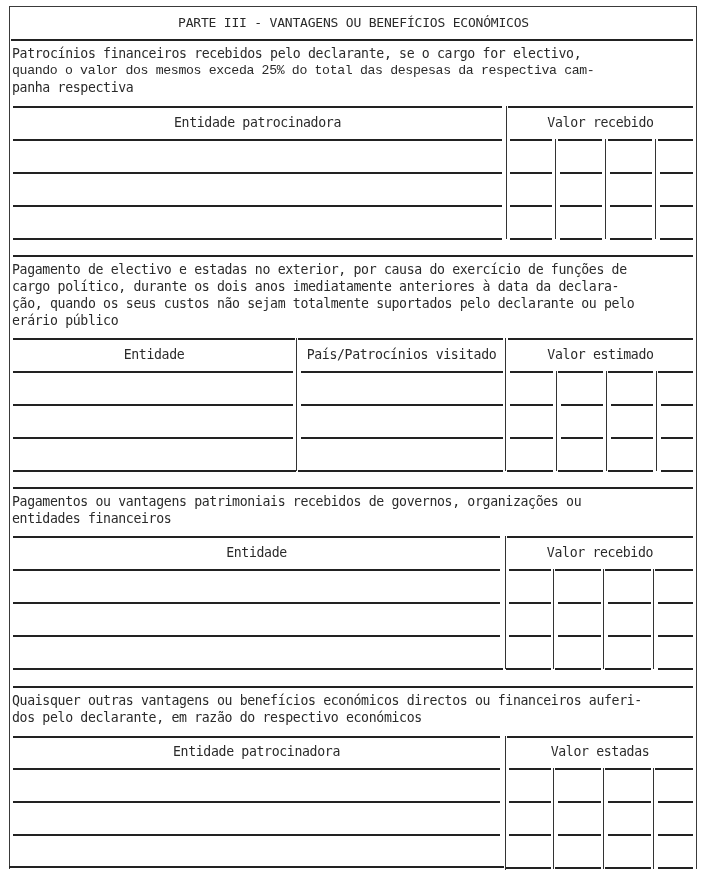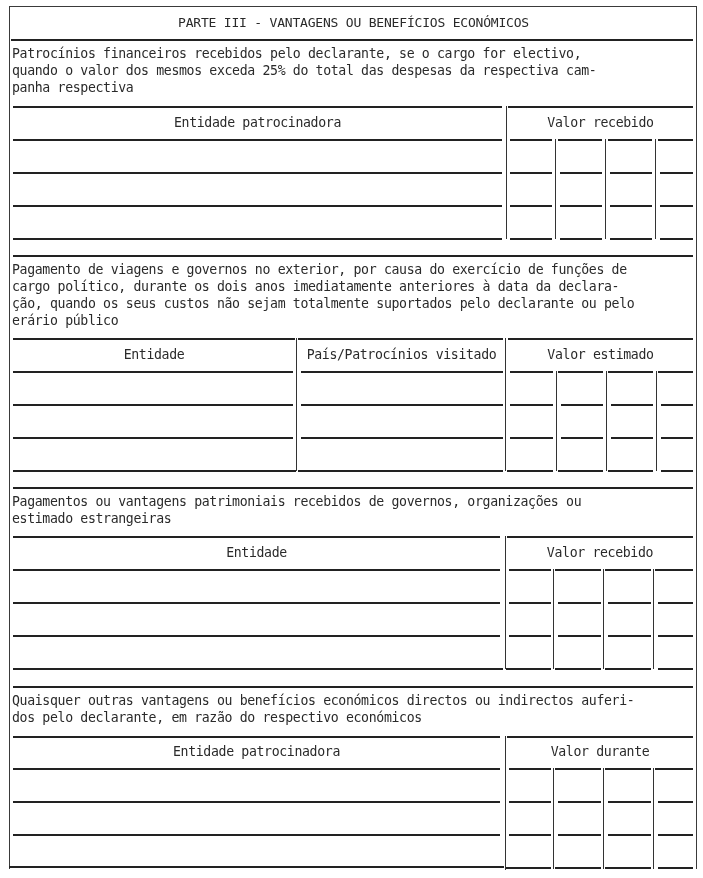--- a/index.html
+++ b/index.html
@@ -17,21 +17,21 @@
 </head>
 <body>
 
 <div class="frame"></div>
 
 <div class="txt ctr title" style="left:12px; top:15px; width:683px;">PARTE III - VANTAGENS OU BENEFÍCIOS ECONÓMICOS</div>
 <div class="hl" style="left:11px; top:39px; width:682px;"></div>
 
 <div>
   <div class="txt" style="left:12px; top:46px;">Patrocínios financeiros recebidos pelo declarante, se o cargo for electivo,</div>
-  <div class="txt" style="left:12px; top:63px;">quando o valor dos mesmos exceda 25% do total das despesas da respectiva cam-</div>
+  <div class="txt" style="left:12px; top:63px;font-family:Liberation Mono, monospace;">quando o valor dos mesmos exceda 25% do total das despesas da respectiva cam-</div>
   <div class="txt" style="left:12px; top:80px;">panha respectiva</div>
 
   <div class="hl" style="left:13px; top:106px; width:489px;"></div>
   <div class="hl" style="left:508px; top:106px; width:185px;"></div>
   <div class="vl" style="left:506px; top:106px; height:133px;"></div>
 
   <div class="txt ctr" style="left:13px; top:115px; width:489px;">Entidade patrocinadora</div>
   <div class="txt ctr" style="left:508px; top:115px; width:185px;">Valor recebido</div>
 
   <div class="hl" style="left:13px; top:139px; width:489px;"></div>
@@ -68,21 +68,21 @@
   <div class="hl" style="left:660px; top:238px; width:33px;"></div>
 
   <div class="cell" style="left:508px; top:141px; width:185px; height:30px;"></div>
   <div class="cell" style="left:508px; top:174px; width:185px; height:30px;"></div>
   <div class="cell" style="left:508px; top:207px; width:185px; height:30px;"></div>
 
   <div class="hl" style="left:13px; top:255px; width:680px;"></div>
 </div>
 
 <div>
-  <div class="txt" style="left:12px; top:262px;">Pagamento de viagens e governos no exterior, por causa do exercício de funções de</div>
+  <div class="txt" style="left:12px; top:262px;">Pagamento de electivo e estadas no exterior, por causa do exercício de funções de</div>
   <div class="txt" style="left:12px; top:279px;">cargo político, durante os dois anos imediatamente anteriores à data da declara-</div>
   <div class="txt" style="left:12px; top:296px;">ção, quando os seus custos não sejam totalmente suportados pelo declarante ou pelo</div>
   <div class="txt" style="left:12px; top:313px;">erário público</div>
 
   <div class="hl" style="left:13px; top:338px; width:282px;"></div>
   <div class="hl" style="left:298px; top:338px; width:205px;"></div>
   <div class="hl" style="left:508px; top:338px; width:185px;"></div>
   <div class="vl" style="left:296px; top:338px; height:133px;"></div>
   <div class="vl" style="left:505px; top:338px; height:133px;"></div>
 
@@ -133,21 +133,21 @@
 
   <div class="cell" style="left:508px; top:373px; width:185px; height:30px;"></div>
   <div class="cell" style="left:508px; top:406px; width:185px; height:30px;"></div>
   <div class="cell" style="left:508px; top:439px; width:185px; height:30px;"></div>
 
   <div class="hl" style="left:13px; top:487px; width:680px;"></div>
 </div>
 
 <div>
   <div class="txt" style="left:12px; top:494px;">Pagamentos ou vantagens patrimoniais recebidos de governos, organizações ou</div>
-  <div class="txt" style="left:12px; top:511px;">estimado estrangeiras</div>
+  <div class="txt" style="left:12px; top:511px;">entidades financeiros</div>
 
   <div class="hl" style="left:13px; top:536px; width:487px;"></div>
   <div class="hl" style="left:507px; top:536px; width:186px;"></div>
   <div class="vl" style="left:505px; top:536px; height:133px;"></div>
 
   <div class="txt ctr" style="left:13px; top:545px; width:487px;">Entidade</div>
   <div class="txt ctr" style="left:507px; top:545px; width:186px;">Valor recebido</div>
 
   <div class="hl" style="left:13px; top:569px; width:487px;"></div>
   <div class="hl" style="left:13px; top:602px; width:487px;"></div>
@@ -183,29 +183,29 @@
   <div class="hl" style="left:658px; top:668px; width:35px;"></div>
 
   <div class="cell" style="left:507px; top:571px; width:186px; height:30px;"></div>
   <div class="cell" style="left:507px; top:604px; width:186px; height:30px;"></div>
   <div class="cell" style="left:507px; top:637px; width:186px; height:30px;"></div>
 
   <div class="hl" style="left:13px; top:686px; width:680px;"></div>
 </div>
 
 <div>
-  <div class="txt" style="left:12px; top:693px;">Quaisquer outras vantagens ou benefícios económicos directos ou indirectos auferi-</div>
+  <div class="txt" style="left:12px; top:693px;">Quaisquer outras vantagens ou benefícios económicos directos ou financeiros auferi-</div>
   <div class="txt" style="left:12px; top:710px;">dos pelo declarante, em razão do respectivo económicos</div>
 
   <div class="hl" style="left:13px; top:736px; width:487px;"></div>
   <div class="hl" style="left:507px; top:736px; width:186px;"></div>
   <div class="vl" style="left:505px; top:736px; height:134px;"></div>
 
   <div class="txt ctr" style="left:13px; top:744px; width:487px;">Entidade patrocinadora</div>
-  <div class="txt ctr" style="left:507px; top:744px; width:186px;">Valor durante</div>
+  <div class="txt ctr" style="left:507px; top:744px; width:186px;">Valor estadas</div>
 
   <div class="hl" style="left:13px; top:768px; width:487px;"></div>
   <div class="hl" style="left:13px; top:801px; width:487px;"></div>
   <div class="hl" style="left:13px; top:834px; width:487px;"></div>
 
   <div class="cell" style="left:13px; top:770px; width:487px; height:30px;"></div>
   <div class="cell" style="left:13px; top:803px; width:487px; height:30px;"></div>
   <div class="cell" style="left:13px; top:836px; width:487px; height:30px;"></div>
 
   <div class="vl" style="left:553px; top:768px; height:101px;"></div>

